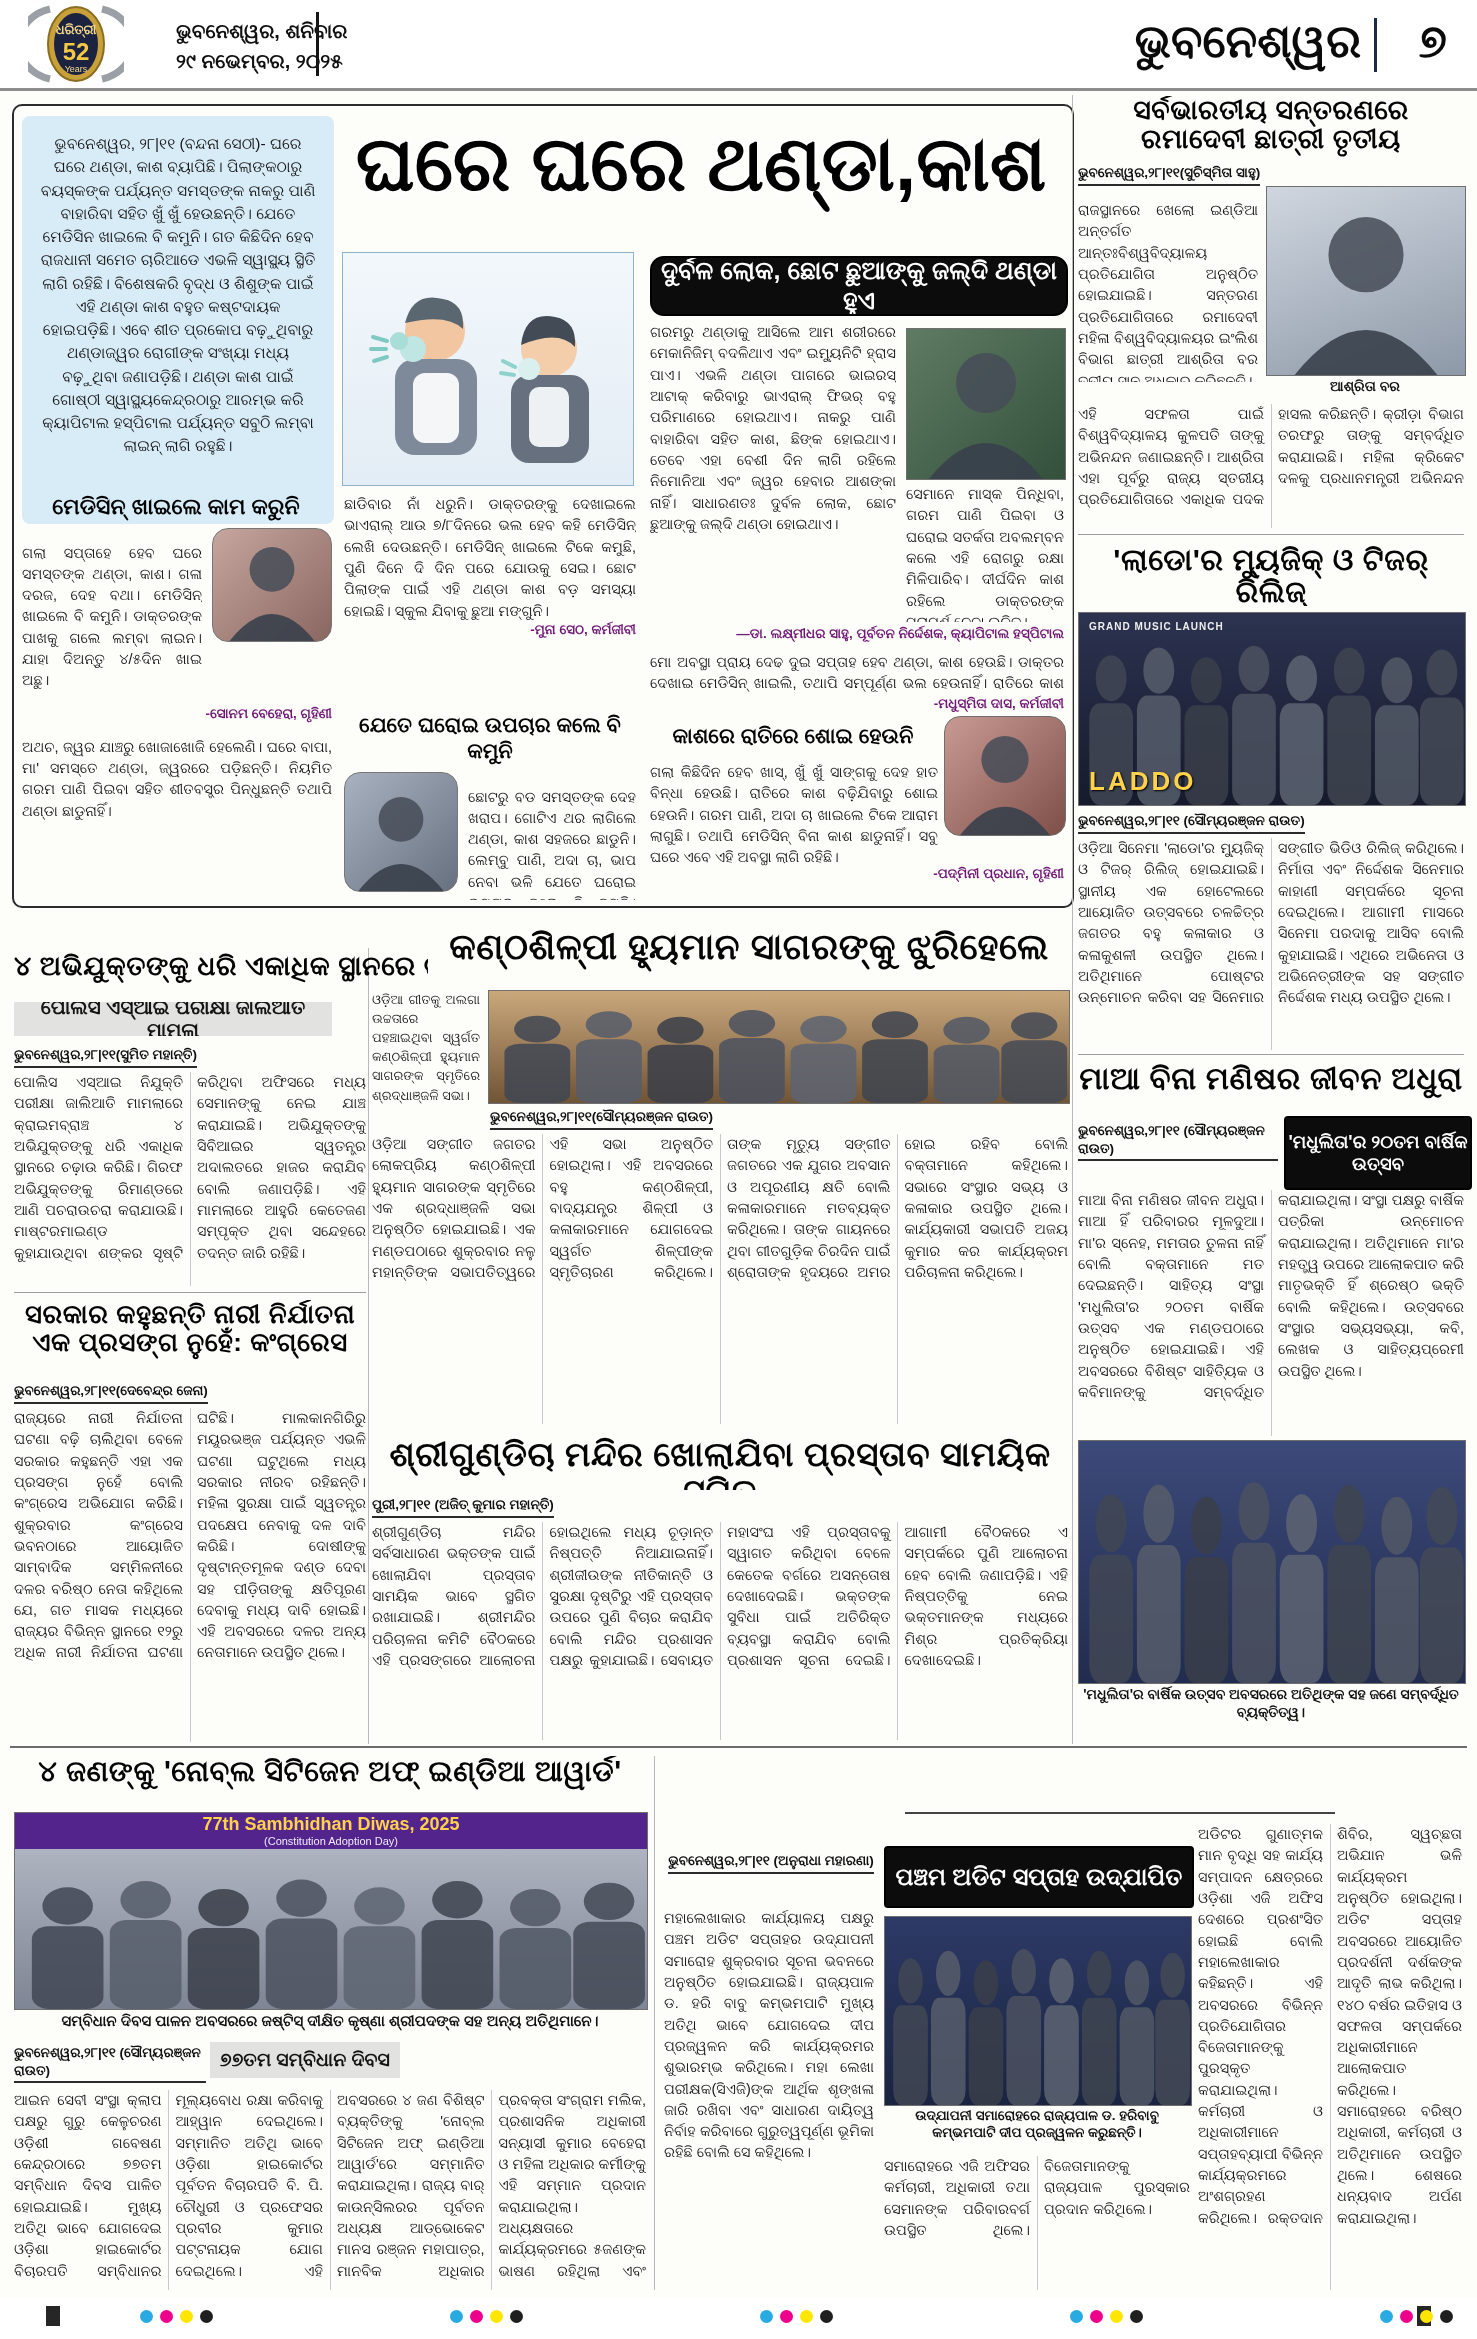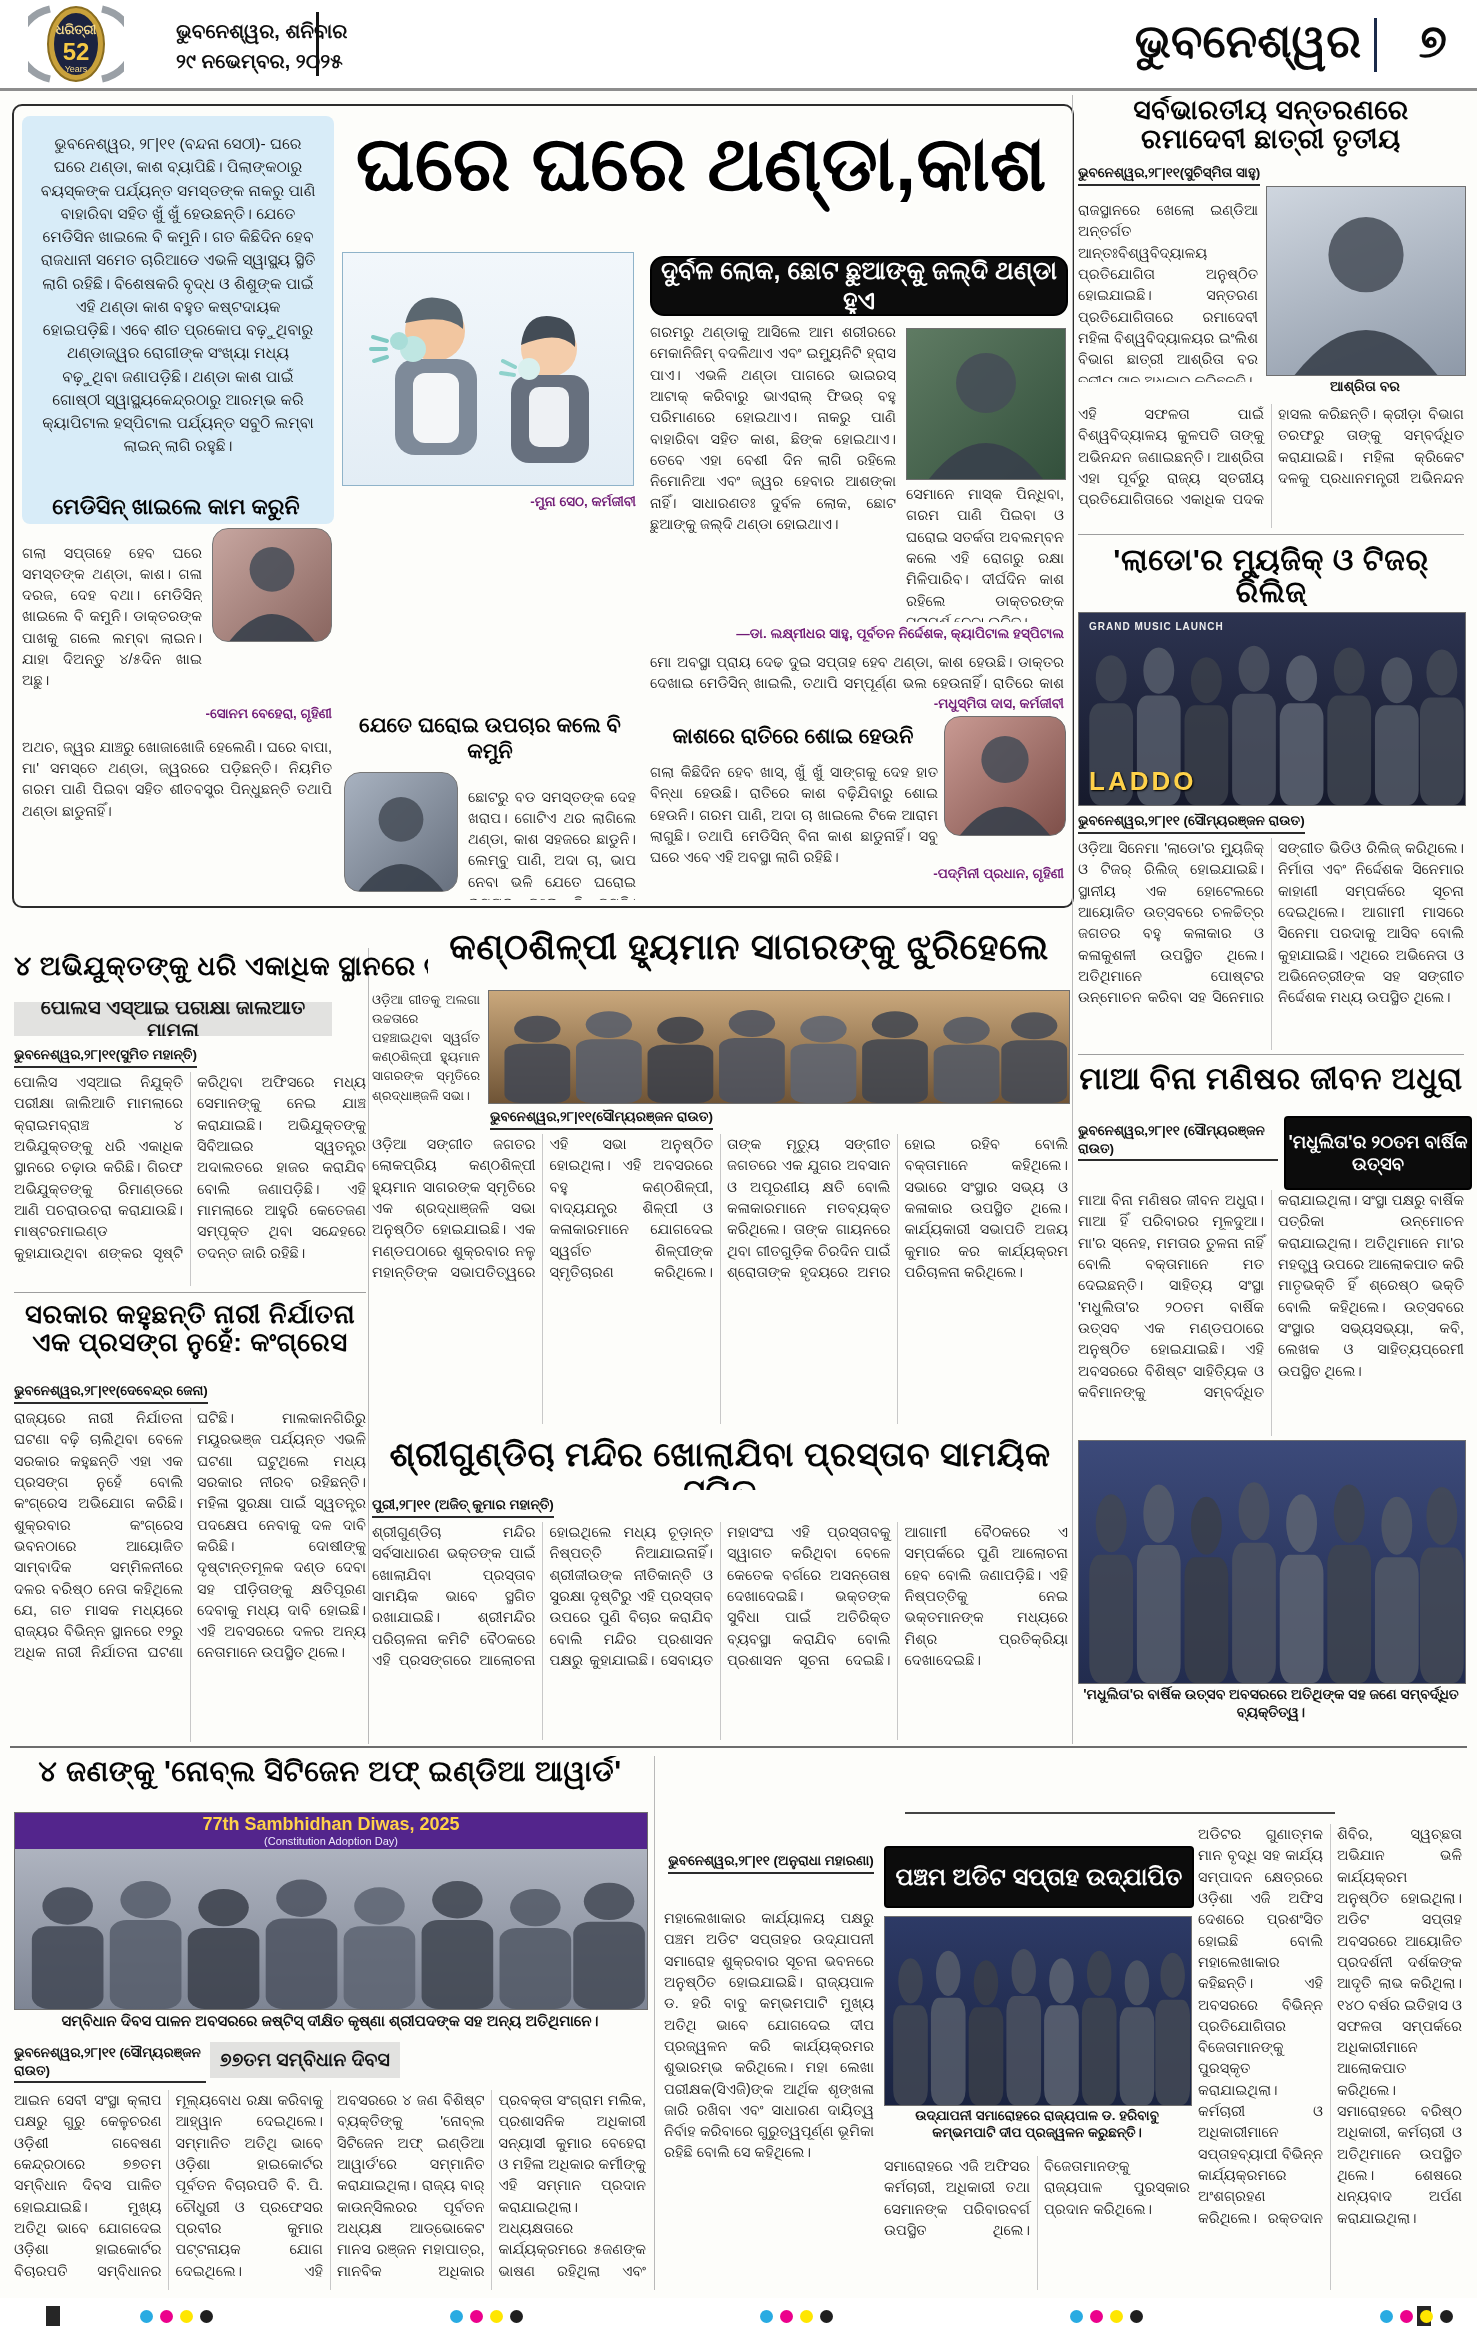--- a/index.html
+++ b/index.html
@@ -168,20 +168,21 @@
       <svg viewBox="0 0 100 100" preserveAspectRatio="xMidYMax meet">
           <use href="#portrait"></use>
         </svg>
     </div>
     <p class="bt">ଗଲା ସପ୍ତାହେ ହେବ ଘରେ ସମସ୍ତଙ୍କ ଥଣ୍ଡା, କାଶ। ଗଳା ଦରଜ, ଦେହ ବଥା। ମେଡିସିନ୍ ଖାଇଲେ ବି କମୁନି। ଡାକ୍ତରଙ୍କ ପାଖକୁ ଗଲେ ଲମ୍ବା ଲାଇନ। ଯାହା ଦିଅନ୍ତୁ ୪/୫ଦିନ ଖାଇ ଅଛୁ।</p>
     <div class="attr">-ସୋନମ ବେହେରା, ଗୃହିଣୀ</div>
     <p class="bt">ଅଥଚ, ଜ୍ୱର ଯାଞ୍ଚରୁ ଖୋଜାଖୋଜି ହେଲେଣି। ଘରେ ବାପା, ମା' ସମସ୍ତେ ଥଣ୍ଡା, ଜ୍ୱରରେ ପଡ଼ିଛନ୍ତି। ନିୟମିତ ଗରମ ପାଣି ପିଇବା ସହିତ ଶୀତବସ୍ତ୍ର ପିନ୍ଧୁଛନ୍ତି ତଥାପି ଥଣ୍ଡା ଛାଡୁନାହିଁ।</p>
   </div>
 
   <div class="abs" style="left:344px;top:494px;width:292px;height:212px;overflow:hidden">
+    <span class="bt" style="display:block">ଛାଡିବାର ନାଁ ଧରୁନି। ଡାକ୍ତରଙ୍କୁ ଦେଖାଇଲେ ଭାଏରାଲ୍ ଆଉ ୭/୮ଦିନରେ ଭଲ ହେବ କହି ମେଡିସିନ୍ ଲେଖି ଦେଉଛନ୍ତି। ମେଡିସିନ୍ ଖାଇଲେ ଟିକେ କମୁଛି, ପୁଣି ଦିନେ ଦି ଦିନ ପରେ ଯୋଉକୁ ସେଇ। ଛୋଟ ପିଲାଙ୍କ ପାଇଁ ଏହି ଥଣ୍ଡା କାଶ ବଡ଼ ସମସ୍ୟା ହୋଇଛି। ସ୍କୁଲ ଯିବାକୁ ଛୁଆ ମଙ୍ଗୁନି।</span>
     <div class="attr">-ମୁନା ସେଠ, କର୍ମଜୀବୀ</div>
   </div>
 
   <div class="abs subhd" style="left:344px;top:712px;width:292px;height:56px;font-size:21px;line-height:1.25">ଯେତେ ଘରୋଇ ଉପଚାର କଲେ ବି କମୁନି</div>
 
   <div class="abs" style="left:344px;top:772px;width:292px;height:128px;overflow:hidden">
     <div class="float-photo-l" style="background:linear-gradient(135deg,#a8b2c0,#67707e)">
       <svg viewBox="0 0 100 100" preserveAspectRatio="xMidYMax meet">
           <use href="#portrait"></use>
         </svg>

